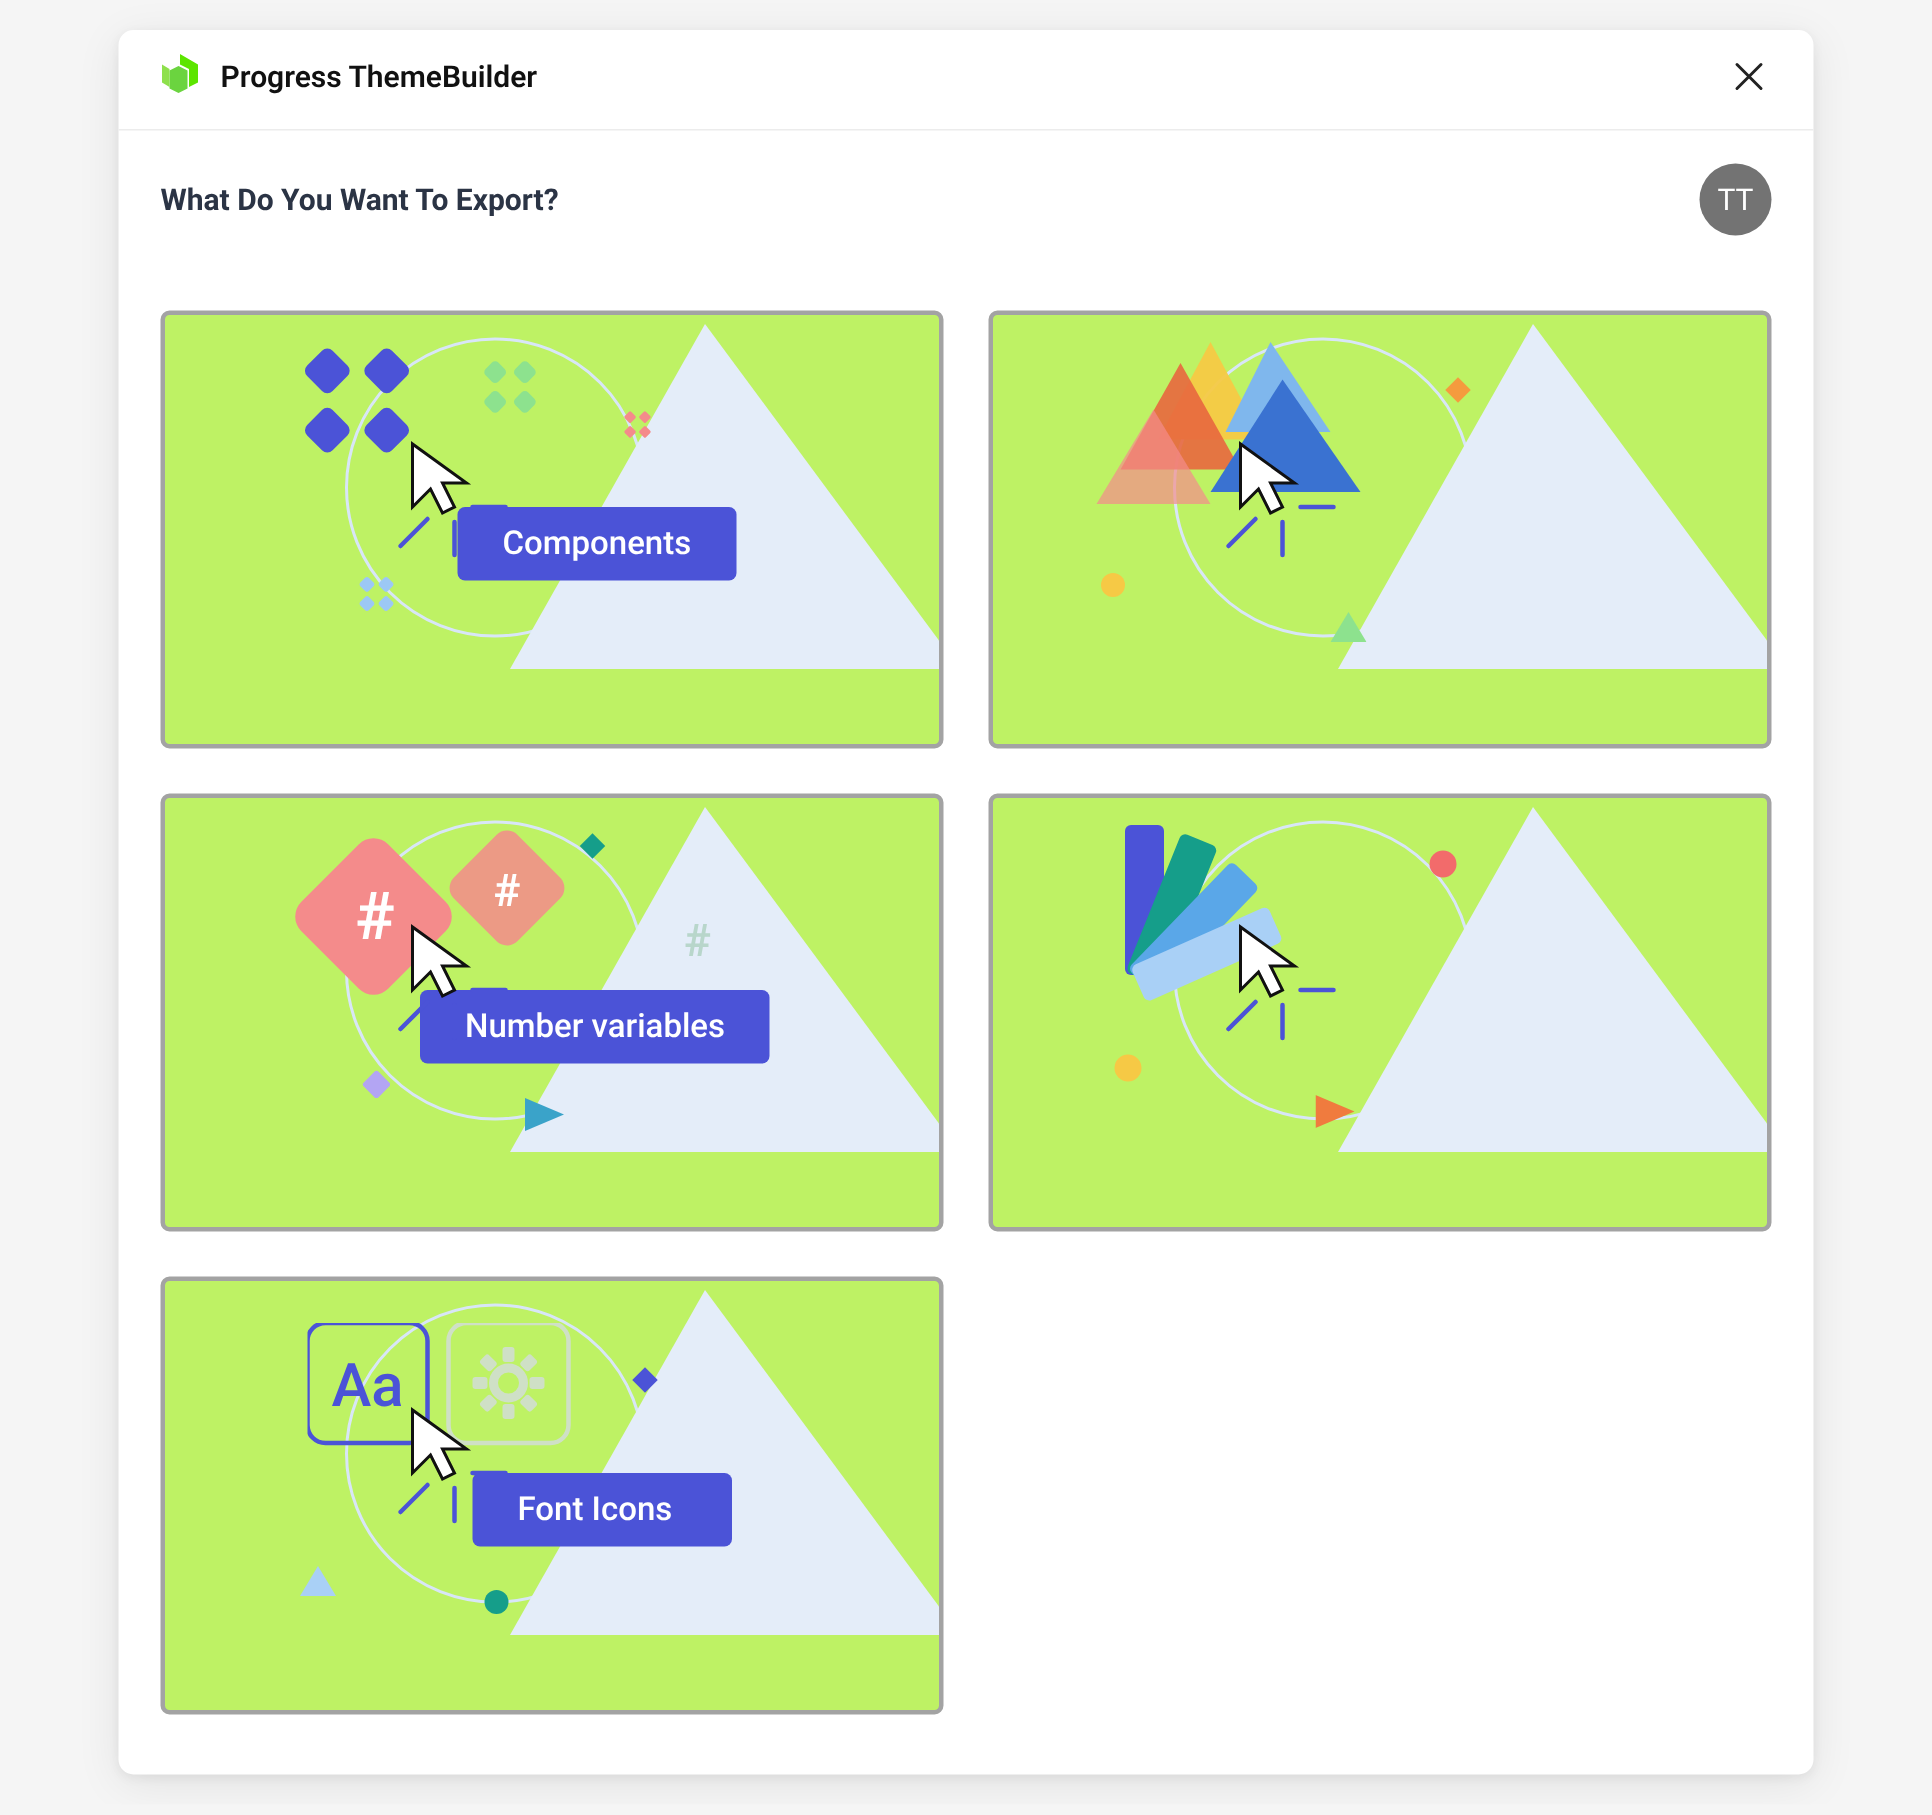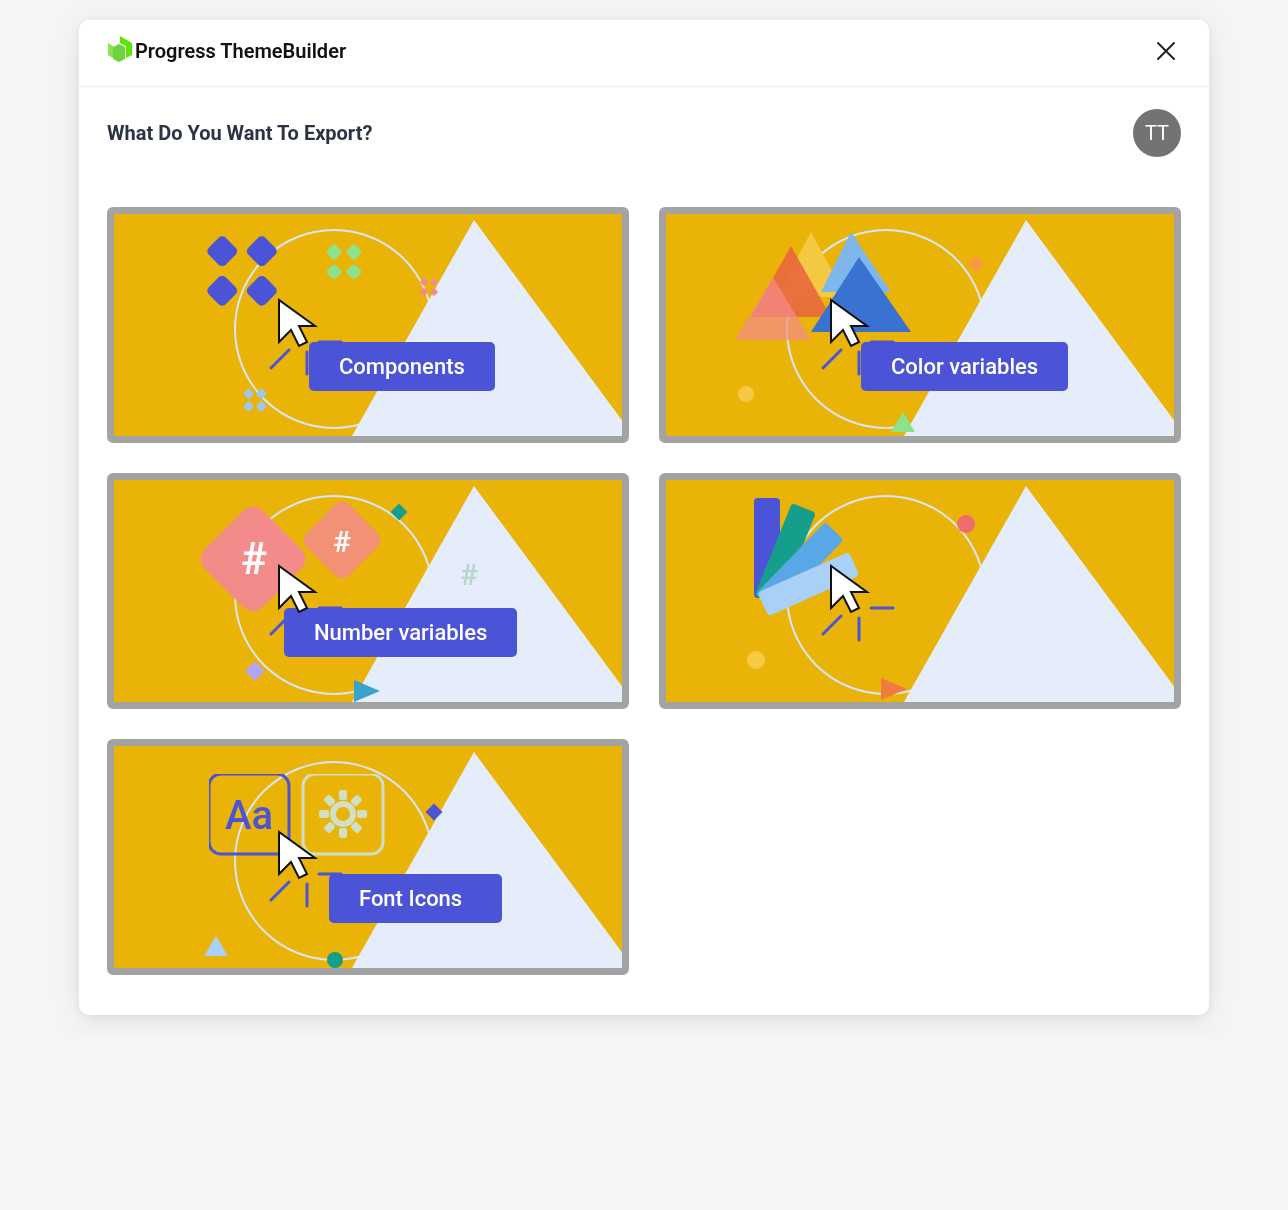--- a/index.html
+++ b/index.html
@@ -21,20 +21,21 @@
   .dialog-header {
     display: flex;
     align-items: center;
     justify-content: space-between;
     padding: 14px 26px 18px 26px;
     border-bottom: 1px solid #ececec;
   }
   .brand {
     display: flex;
     align-items: center;
+    gap: 12px;
   }
   .brand-title {
     font-size: 20px;
     font-weight: 600;
     color: #111;
   }
   .close-btn {
     background:none; border:none; cursor:pointer; padding:6px;
   }
   .close-btn svg { display:block; }
@@ -61,27 +62,27 @@
     font-size: 20px;
     font-weight: 400;
     display:flex;align-items:center;justify-content:center;
   }
   .grid {
     display: grid;
     grid-template-columns: 1fr 1fr;
     gap: 30px;
   }
   .card {
-    border: 7px solid #a3a3a3;
+    border: 3px solid #a3a3a3;
     border-radius: 6px;
-    height: 236px;
+    height: 292px;
     position: relative;
     overflow: hidden;
     cursor: pointer;
-    background: #eab308;
+    background: #bef264;
   }
   .card-label {
     position: absolute;
     background: #4b53d7;
     color: #fff;
     font-size: 22px;
     font-weight: 500;
     padding: 12px 30px;
     border-radius: 5px;
   }
@@ -208,21 +209,20 @@
           </svg>
 
         <svg class="cursor" style="left:145px;top:78px" width="90" height="90">
           <g stroke="#4b53d7" stroke-width="3" stroke-linecap="round">
             <line x1="30" y1="58" x2="12" y2="76"></line>
             <line x1="48" y1="60" x2="48" y2="82"></line>
             <line x1="60" y1="50" x2="82" y2="50"></line>
           </g>
           <path d="M20 8 L20 50 L32 38 L40 54 L48 50 L40 34 L56 34 Z" fill="#fff" stroke="#111" stroke-width="2"></path>
         </svg>
-        <div class="card-label" style="left:195px;top:128px;">Color variables</div>
       </div>
 
       <div class="card">
         <div class="circle-path" style="left:120px;top:15px;width:200px;height:200px;"></div>
         <svg style="position:absolute;left:230px;top:6px;" width="300" height="230">
           <polygon points="130,0 300,230 0,230" fill="#e4edf9"></polygon>
         </svg>
 
         <svg style="position:absolute;left:70px;top:10px;" width="200" height="140">
           <g>
@@ -334,18 +334,18 @@
           </svg>
 
         <svg class="cursor" style="left:145px;top:78px" width="90" height="90">
           <g stroke="#4b53d7" stroke-width="3" stroke-linecap="round">
             <line x1="30" y1="58" x2="12" y2="76"></line>
             <line x1="48" y1="60" x2="48" y2="82"></line>
             <line x1="60" y1="50" x2="82" y2="50"></line>
           </g>
           <path d="M20 8 L20 50 L32 38 L40 54 L48 50 L40 34 L56 34 Z" fill="#fff" stroke="#111" stroke-width="2"></path>
         </svg>
-        <div class="card-label" style="left:215px;top:128px;padding-right:40px;">Font Icons</div>
+        <div class="card-label" style="left:205px;top:128px;padding-right:40px;">Font Icons</div>
       </div>
 
     </div>
   </div>
 </div>
 
 </body></html>

